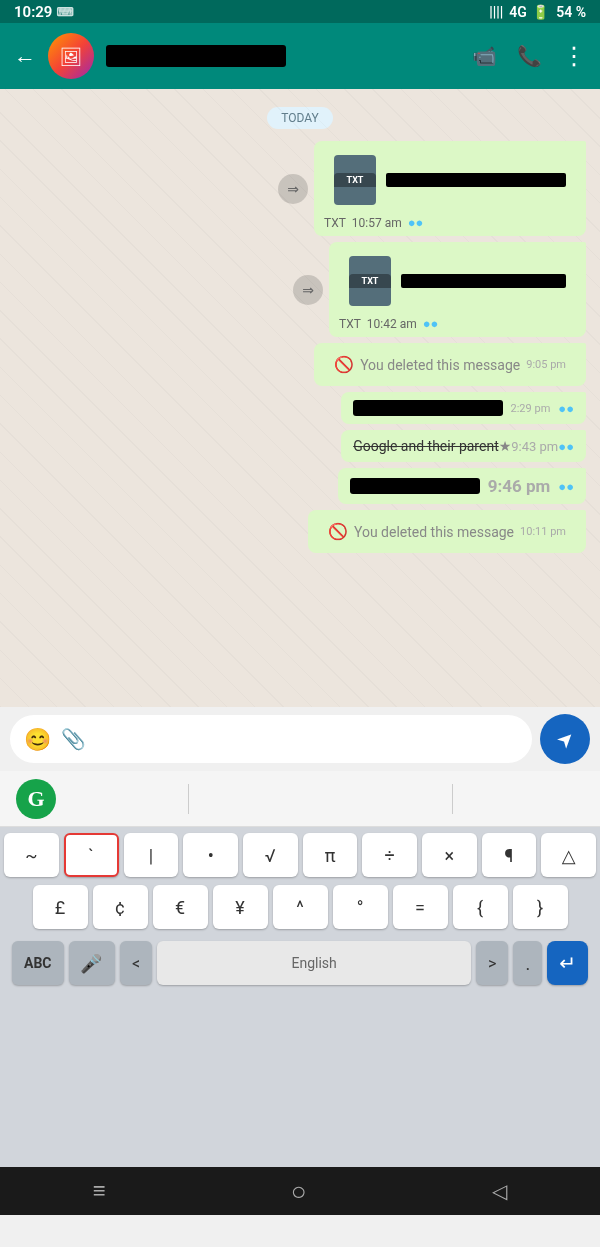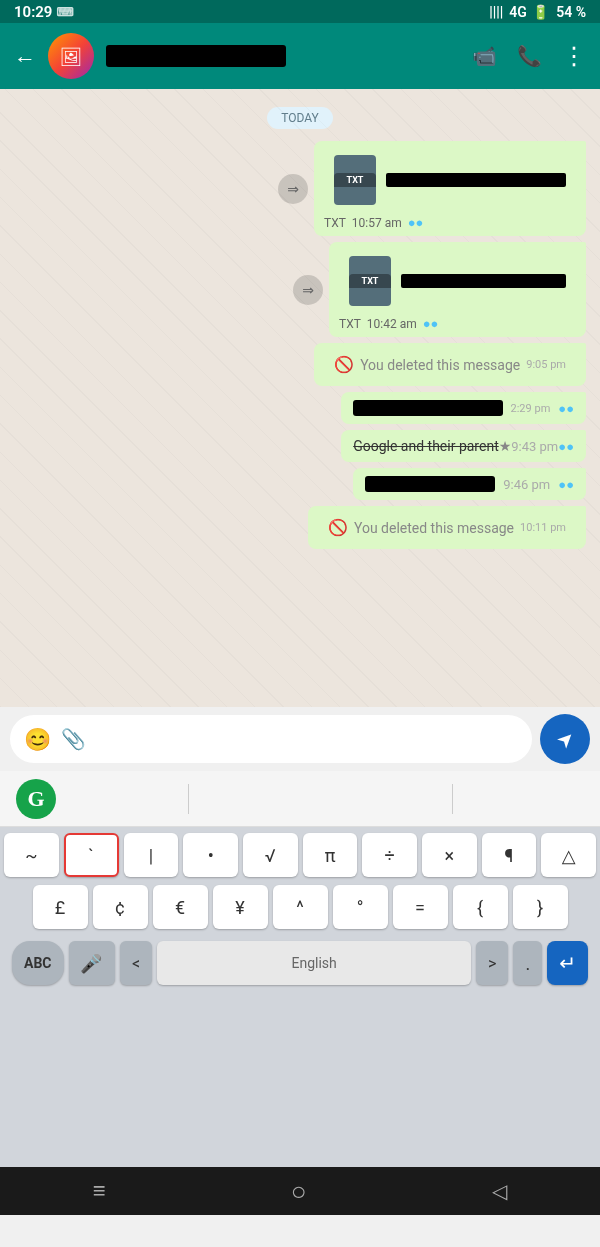--- a/index.html
+++ b/index.html
@@ -470,21 +470,21 @@
         <span style="font-size:13px;color:#aaa;white-space:nowrap;">9:43 pm</span>
         <span class="tick-icons">●●</span>
       </div>
     </div>
   </div>
 
   <div class="msg-row sent">
     <div class="msg-bubble sent" style="padding: 8px 12px;">
       <div style="display:flex;align-items:center;gap:8px;">
         <div class="redacted-bar" style="width:130px;"></div>
-        <span style="font-size:13px;color:#aaa;white-space:nowrap;">9:46 pm</span>
+        <span style="font-size:17px;color:#aaa;white-space:nowrap;font-weight:bold;">9:46 pm</span>
         <span class="tick-icons">●●</span>
       </div>
     </div>
   </div>
 
   <div class="msg-row sent">
     <div class="msg-bubble sent">
       <div class="deleted-msg">
         <span style="font-size:16px;">🚫</span>
         <span>You deleted this message</span>
@@ -536,21 +536,21 @@
     <div class="kb-key">¥</div>
     <div class="kb-key">^</div>
     <div class="kb-key">°</div>
     <div class="kb-key">=</div>
     <div class="kb-key">{</div>
     <div class="kb-key">}</div>
   </div>
 
 
   <div class="kb-bottom-row">
-    <div class="kb-bottom-key" style="font-size:14px;font-weight:bold;border-radius:18px;">ABC</div>
+    <div class="kb-bottom-key" style="font-size:14px;font-weight:bold;">ABC</div>
     <div class="kb-bottom-key" style="font-size:18px;">🎤</div>
     <div class="kb-bottom-key" style="font-size:16px;">&lt;</div>
     <div class="kb-key space" style="height:44px;max-width:none;flex:2;">
       <span>English</span>
     </div>
     <div class="kb-bottom-key" style="font-size:16px;">&gt;</div>
     <div class="kb-bottom-key" style="font-size:18px;">.</div>
     <div class="kb-bottom-key" style="background:#1565c0;color:white;font-size:20px;border-radius:8px;">↵</div>
   </div>
 </div>

